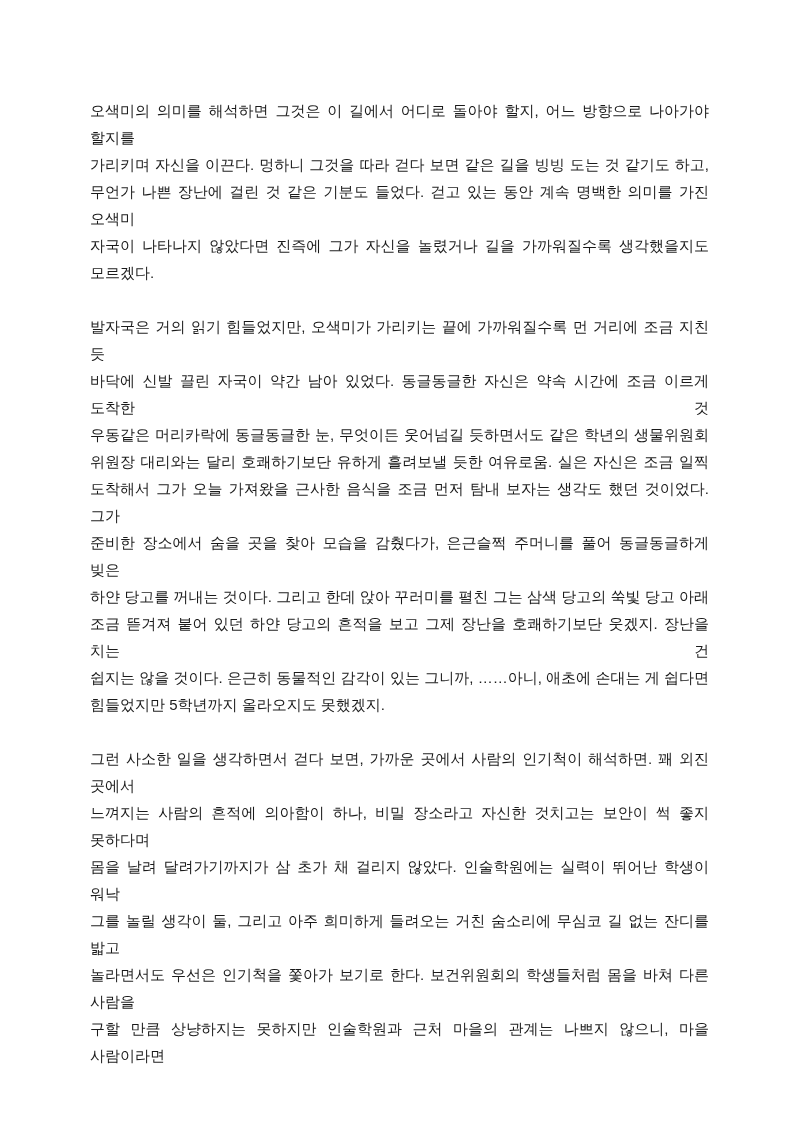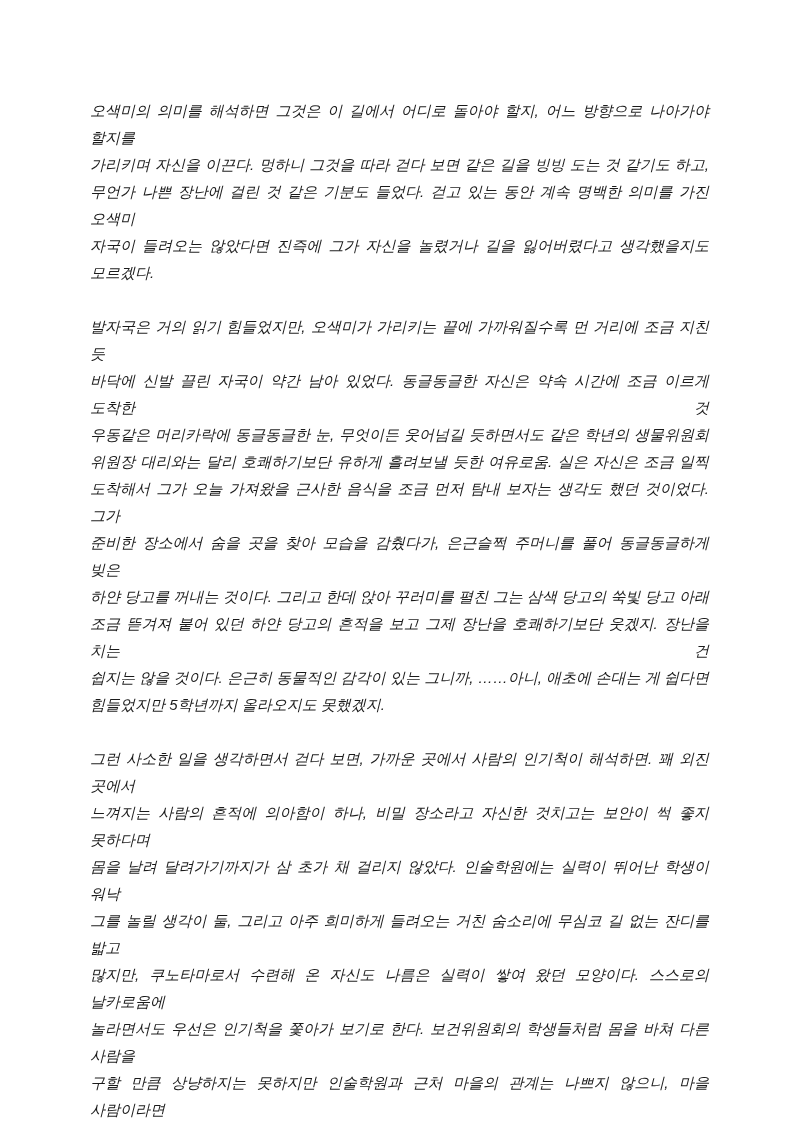--- a/index.html
+++ b/index.html
@@ -16,42 +16,41 @@
     box-sizing: border-box;
     padding: 97px 85px 0 90px;
     overflow: hidden;
     font-family: "Liberation Sans", "DejaVu Sans", sans-serif;
     font-size: 15px;
     line-height: 27px;
     color: #1a1a1a;
   }
   .paragraph {
     margin: 0 0 27px 0;
-    font-style: italic;
   }
   .line {
     text-align: justify;
     text-align-last: justify;
     word-break: keep-all;
   }
   .line.end {
     text-align: right;
     text-align-last: left;
   }
 </style>
 </head>
 <body>
 
 <div class="page">
 
   <div class="paragraph">
     <div class="line">오색미의 의미를 해석하면 그것은 이 길에서 어디로 돌아야 할지, 어느 방향으로 나아가야 할지를</div>
     <div class="line">가리키며 자신을 이끈다. 멍하니 그것을 따라 걷다 보면 같은 길을 빙빙 도는 것 같기도 하고,</div>
     <div class="line">무언가 나쁜 장난에 걸린 것 같은 기분도 들었다. 걷고 있는 동안 계속 명백한 의미를 가진 오색미</div>
-    <div class="line">자국이 들려오는 않았다면 진즉에 그가 자신을 놀렸거나 길을 잃어버렸다고 생각했을지도</div>
+    <div class="line">자국이 나타나지 않았다면 진즉에 그가 자신을 놀렸거나 길을 가까워질수록 생각했을지도</div>
     <div class="line end">모르겠다.</div>
   </div>
 
   <div class="paragraph">
     <div class="line">발자국은 거의 읽기 힘들었지만, 오색미가 가리키는 끝에 가까워질수록 먼 거리에 조금 지친 듯</div>
     <div class="line">바닥에 신발 끌린 자국이 약간 남아 있었다. 동글동글한 자신은 약속 시간에 조금 이르게 도착한 것</div>
     <div class="line">우동같은 머리카락에 동글동글한 눈, 무엇이든 웃어넘길 듯하면서도 같은 학년의 생물위원회</div>
     <div class="line">위원장 대리와는 달리 호쾌하기보단 유하게 흘려보낼 듯한 여유로움. 실은 자신은 조금 일찍</div>
     <div class="line">도착해서 그가 오늘 가져왔을 근사한 음식을 조금 먼저 탐내 보자는 생각도 했던 것이었다. 그가</div>
     <div class="line">준비한 장소에서 숨을 곳을 찾아 모습을 감췄다가, 은근슬쩍 주머니를 풀어 동글동글하게 빚은</div>
@@ -59,19 +58,18 @@
     <div class="line">조금 뜯겨져 붙어 있던 하얀 당고의 흔적을 보고 그제 장난을 호쾌하기보단 웃겠지. 장난을 치는 건</div>
     <div class="line">쉽지는 않을 것이다. 은근히 동물적인 감각이 있는 그니까, ……아니, 애초에 손대는 게 쉽다면</div>
     <div class="line end">힘들었지만 5학년까지 올라오지도 못했겠지.</div>
   </div>
 
   <div class="paragraph">
     <div class="line">그런 사소한 일을 생각하면서 걷다 보면, 가까운 곳에서 사람의 인기척이 해석하면. 꽤 외진 곳에서</div>
     <div class="line">느껴지는 사람의 흔적에 의아함이 하나, 비밀 장소라고 자신한 것치고는 보안이 썩 좋지 못하다며</div>
     <div class="line">몸을 날려 달려가기까지가 삼 초가 채 걸리지 않았다. 인술학원에는 실력이 뛰어난 학생이 워낙</div>
     <div class="line">그를 놀릴 생각이 둘, 그리고 아주 희미하게 들려오는 거친 숨소리에 무심코 길 없는 잔디를 밟고</div>
-    <div class="line">많지만, 쿠노타마로서 수련해 온 자신도 나름은 실력이 쌓여 왔던 모양이다. 스스로의 날카로움에</div>
     <div class="line">놀라면서도 우선은 인기척을 쫓아가 보기로 한다. 보건위원회의 학생들처럼 몸을 바쳐 다른 사람을</div>
     <div class="line">구할 만큼 상냥하지는 못하지만 인술학원과 근처 마을의 관계는 나쁘지 않으니, 마을 사람이라면</div>
 
   </div>
 
 </div>
 
 </body></html>

